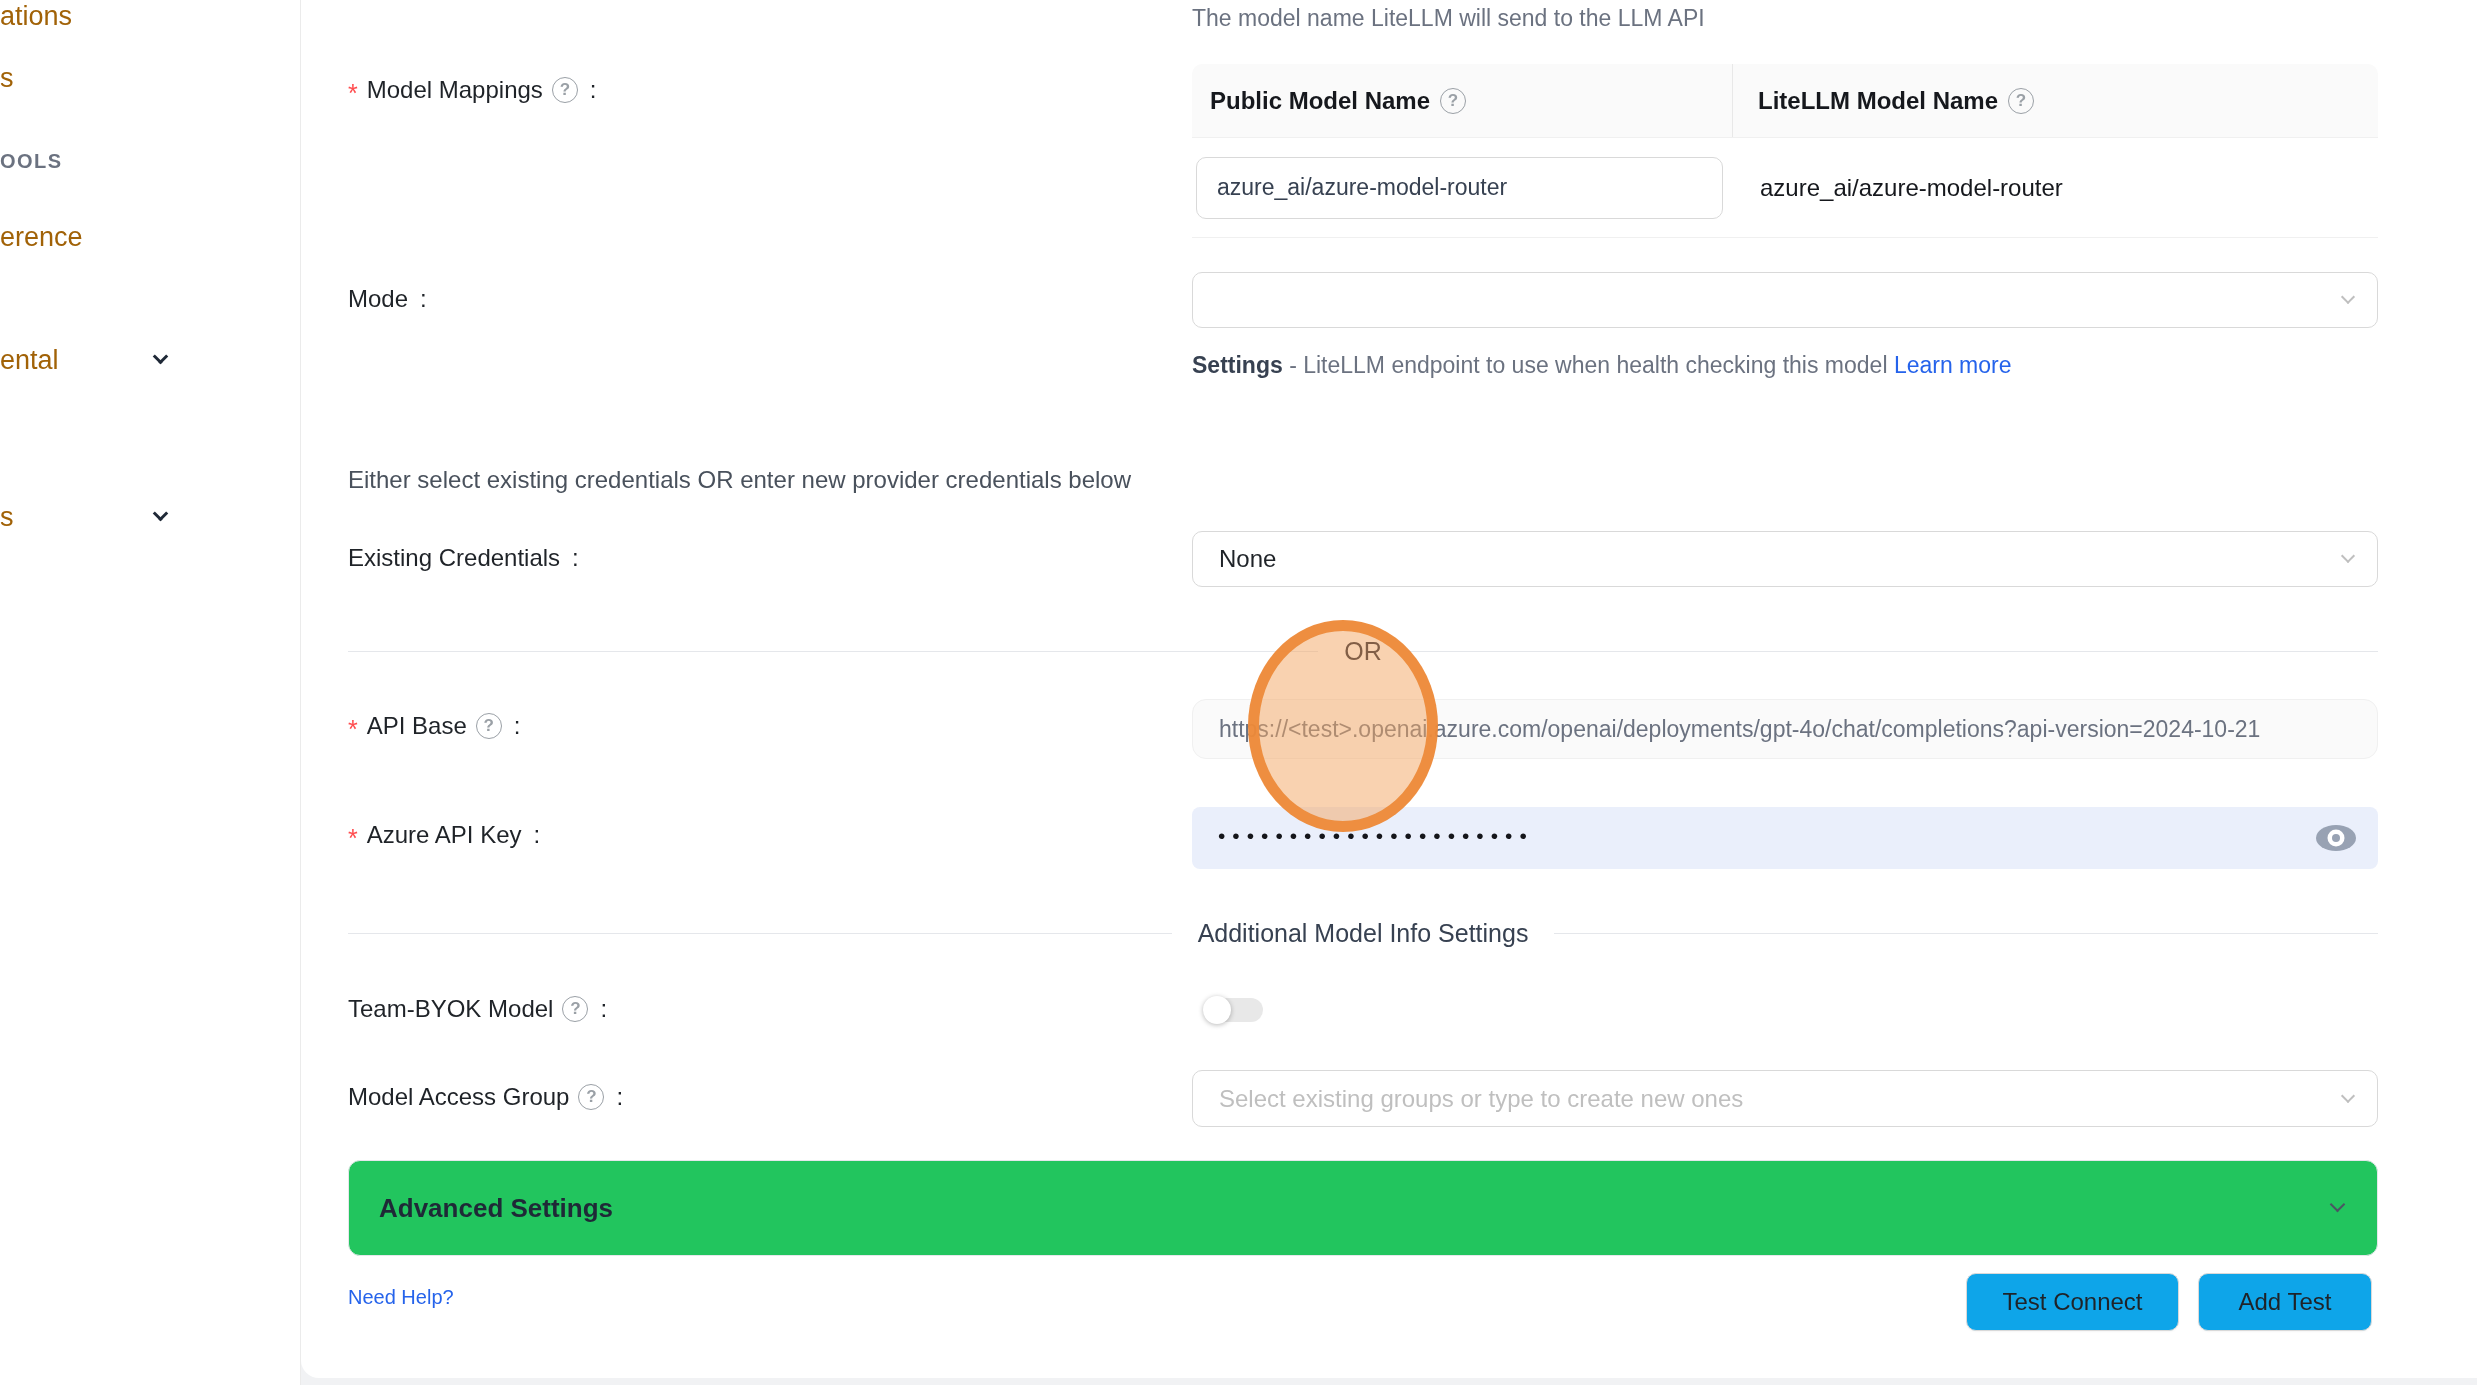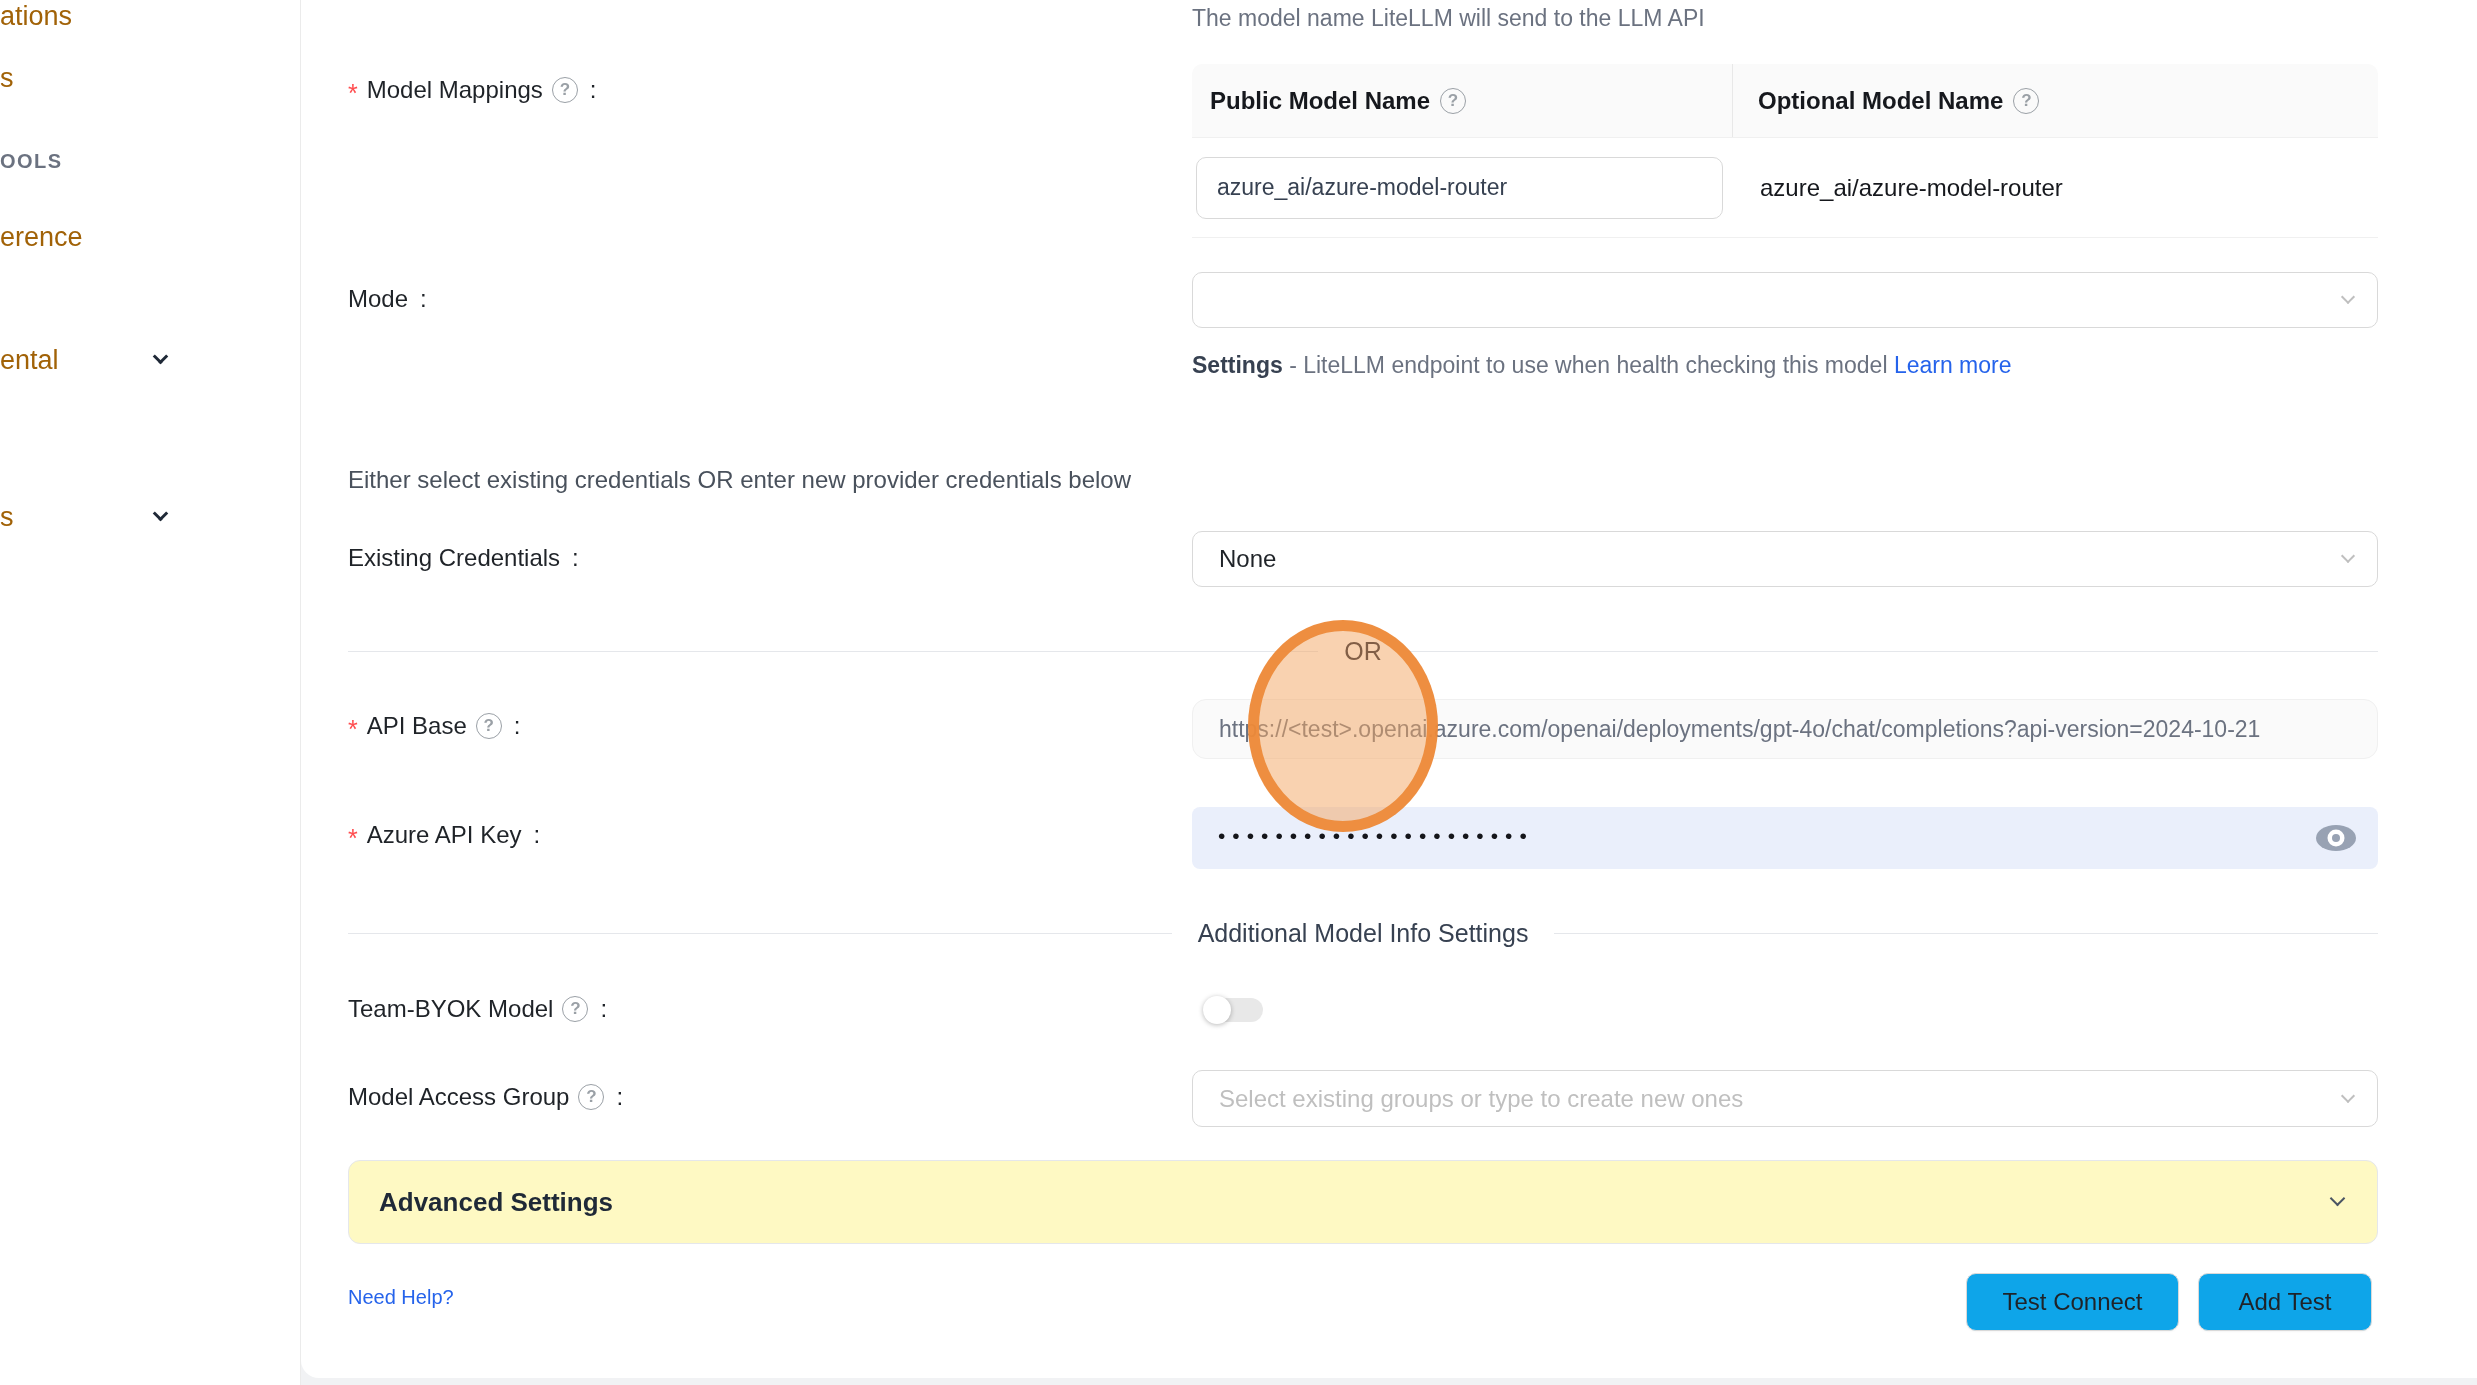--- a/index.html
+++ b/index.html
@@ -75,21 +75,21 @@
                border-radius:8px; display:flex; align-items:center; padding:0 26px; }
   .key-dots { font-size:21px; letter-spacing:7px; color:#14151a; transform:translateY(-2px); }
   .eye { position:absolute; right:20px; top:50%; transform:translateY(-50%); cursor:pointer; }
 
   
   .toggle { left:1205px; top:998px; width:58px; height:24px; background:#e8e8e8;
             border-radius:12px; cursor:pointer; }
   .toggle .knob { position:absolute; left:-2px; top:-2px; width:28px; height:28px;
                   background:#fff; border-radius:50%; box-shadow:0 1px 5px rgba(0,0,0,0.28); }
 
-  .advanced { left:348px; top:1160px; width:2030px; height:84px; background:#fef9c3;
+  .advanced { left:348px; top:1160px; width:2030px; height:96px; background:#22c55e;
               border:1px solid #e5e7eb; border-radius:12px; display:flex; align-items:center;
               padding:0 30px; cursor:pointer; }
   .advanced .title { font-size:26px; font-weight:700; color:#1f2937; }
   .advanced .chev.mid { position:absolute; right:34px; top:50%; margin-top:-9px; }
 
   .btn { height:58px; background:#0ea5e9; border:1px solid #d9d9d9; border-radius:10px;
          display:flex; align-items:center; justify-content:center; font-size:24px;
          color:#1f2328; cursor:pointer; box-shadow:0 1px 2px rgba(0,0,0,0.04);
          font-family:"Liberation Sans", sans-serif; }
 
@@ -123,21 +123,21 @@
     <span class="q-icon"></span>
   </div>
 
   <div class="abs mapping-table">
     <div class="mt-header">
       <div class="mt-cell mt-h1">
         <span>Public Model Name</span>
         <span class="q-icon"></span>
       </div>
       <div class="mt-cell mt-h2">
-        <span>Optional Model Name</span>
+        <span>LiteLLM Model Name</span>
         <span class="q-icon"></span>
       </div>
     </div>
     <div class="mt-body">
       <input class="mt-input" type="text" value="azure_ai/azure-model-router" style="">
       <span class="mt-value">azure_ai/azure-model-router</span>
     </div>
   </div>
 
   <div class="abs form-label" style="left:348px;top:285px;">

